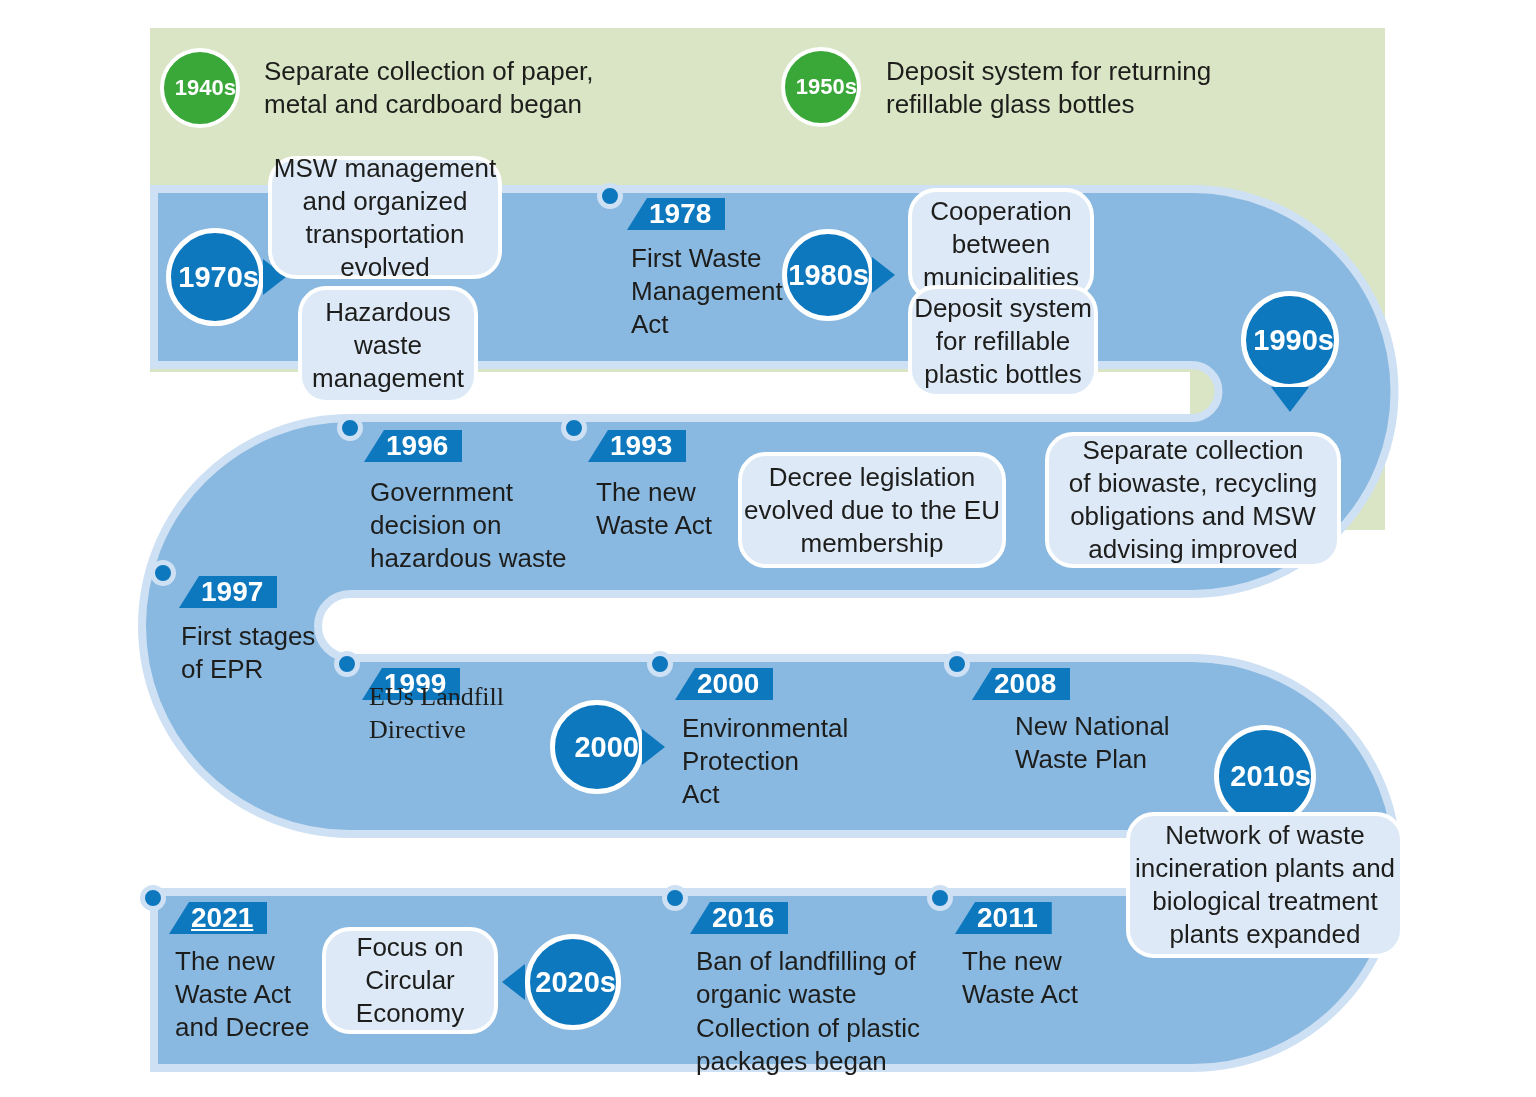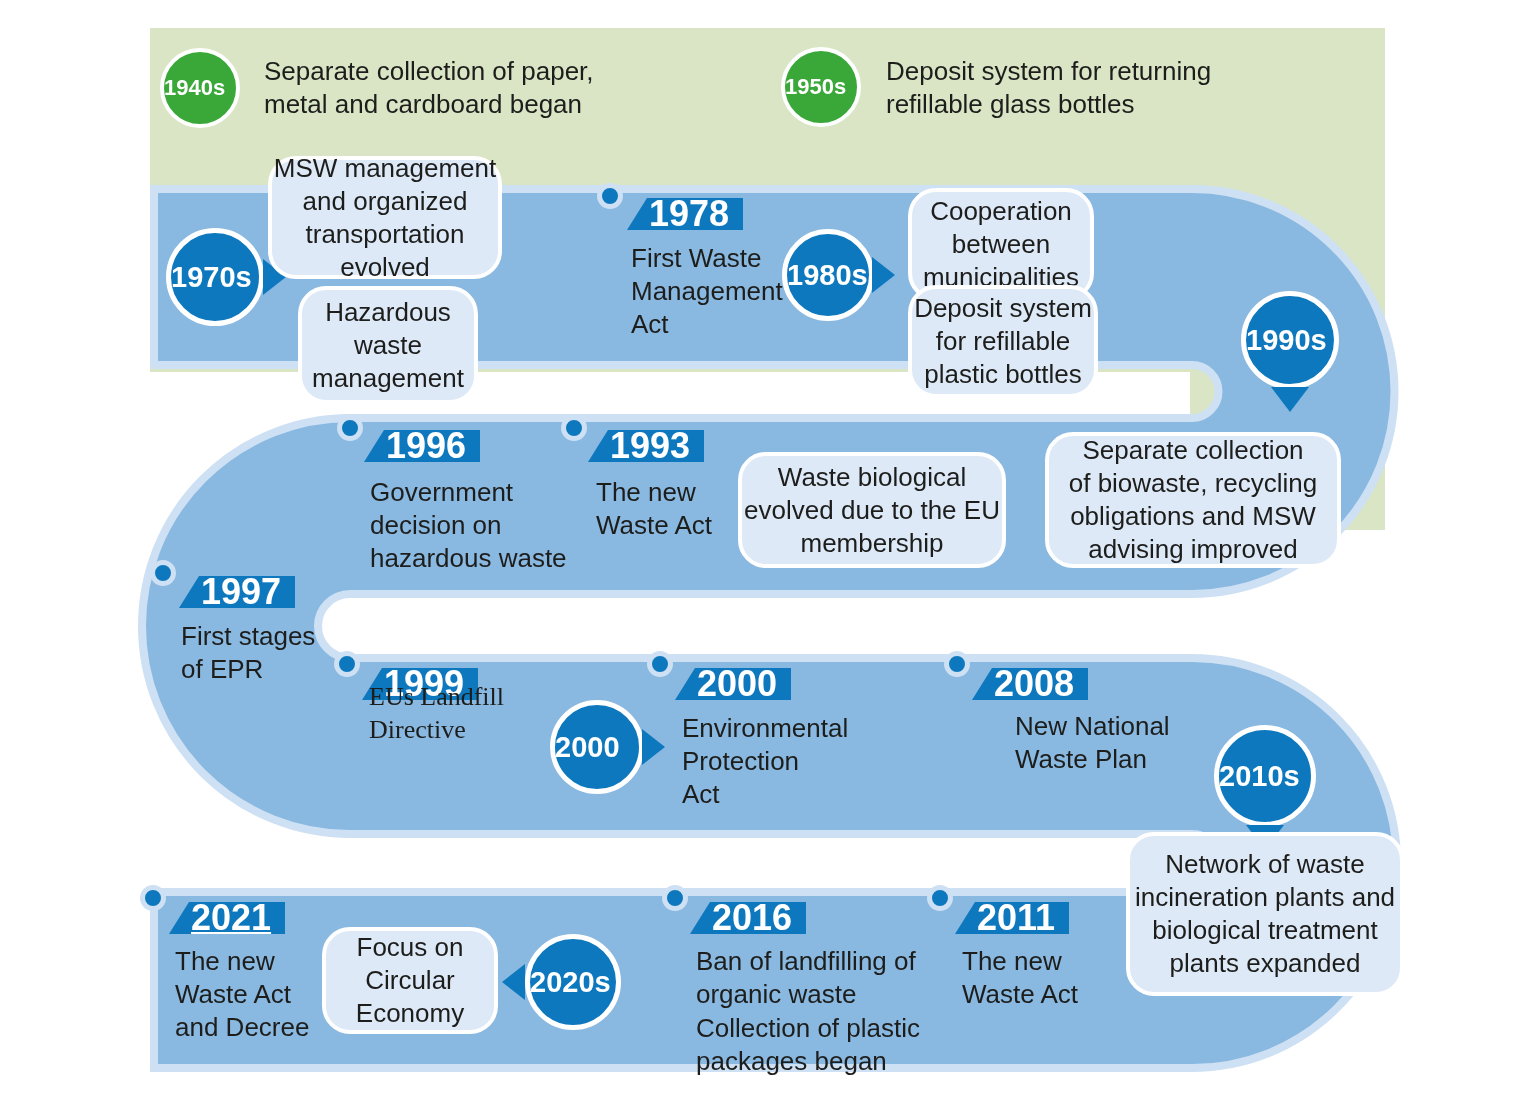--- a/index.html
+++ b/index.html
@@ -10,30 +10,30 @@
   .layer { position:absolute; left:0; top:0; }
   .bubble {
     position:absolute; background:#dde9f7; border:4px solid #ffffff;
     border-radius:28px; display:flex; align-items:center; justify-content:center;
     text-align:center; font-size:26px; line-height:33px; color:#1d1d1b;
     white-space:pre-line; box-sizing:border-box; font-weight:400;
   }
   .decade {
     position:absolute; border-radius:50%; background:#0d78be; border:5px solid #ffffff;
     color:#ffffff; font-weight:bold; font-size:29px; display:flex; align-items:center;
-    justify-content:flex-start; box-sizing:border-box;
+    justify-content:flex-end; box-sizing:border-box;
   }
   .decade.green { background:#3aa838; border-width:4px; font-size:22px; }
   .flag-dot {
     position:absolute; width:16px; height:16px; background:#0d78be;
     border:5px solid #cee0f3; border-radius:50%;
   }
   .flag-banner {
     position:absolute; background:#0d78be; color:#ffffff; font-weight:bold;
-    font-size:36px; line-height:32px; height:32px; padding:0 14px 0 22px;
+    font-size:28px; line-height:32px; height:32px; padding:0 14px 0 22px;
     clip-path:polygon(20px 0, 100% 0, 100% 100%, 0 100%);
   }
   .flag-text, .note {
     position:absolute; font-size:26px; line-height:33px; color:#1d1d1b;
     white-space:pre-line; font-weight:400;
   }
   .tri { position:absolute; width:0; height:0; }
   .tri.right { border-top:18px solid transparent; border-bottom:18px solid transparent; border-left:23px solid #0d78be; }
   .tri.left  { border-top:18px solid transparent; border-bottom:18px solid transparent; border-right:23px solid #0d78be; }
   .tri.down  { border-left:19px solid transparent; border-right:19px solid transparent; border-top:25px solid #0d78be; }
@@ -153,28 +153,28 @@
 transportation evolved</div>
   <div class="bubble" style="left:298px; top:286px; width:180px; height:118px;">Hazardous
 waste
 management</div>
   <div class="bubble" style="left:908px; top:156px; width:186px; height:113px;margin-top:32px;">Cooperation
 between
 municipalities</div>
   <div class="bubble" style="left:908px; top:285px; width:190px; height:113px;">Deposit system
 for refillable
 plastic bottles</div>
-  <div class="bubble" style="left:738px; top:452px; width:268px; height:116px;">Waste biological
+  <div class="bubble" style="left:738px; top:452px; width:268px; height:116px;">Decree legislation
 evolved due to the EU
 membership</div>
   <div class="bubble" style="left:1045px; top:432px; width:296px; height:136px;">Separate collection
 of biowaste, recycling
 obligations and MSW
 advising improved</div>
   <div class="bubble" style="left:322px; top:927px; width:176px; height:107px;">Focus on
 Circular
 Economy</div>
-  <div class="bubble" style="left:1126px; top:832px; width:278px; height:164px;">Network of waste
+  <div class="bubble" style="left:1126px; top:812px; width:278px; height:146px;">Network of waste
 incineration plants and
 biological treatment
 plants expanded</div>
 
 </div>
 
 </body></html>

